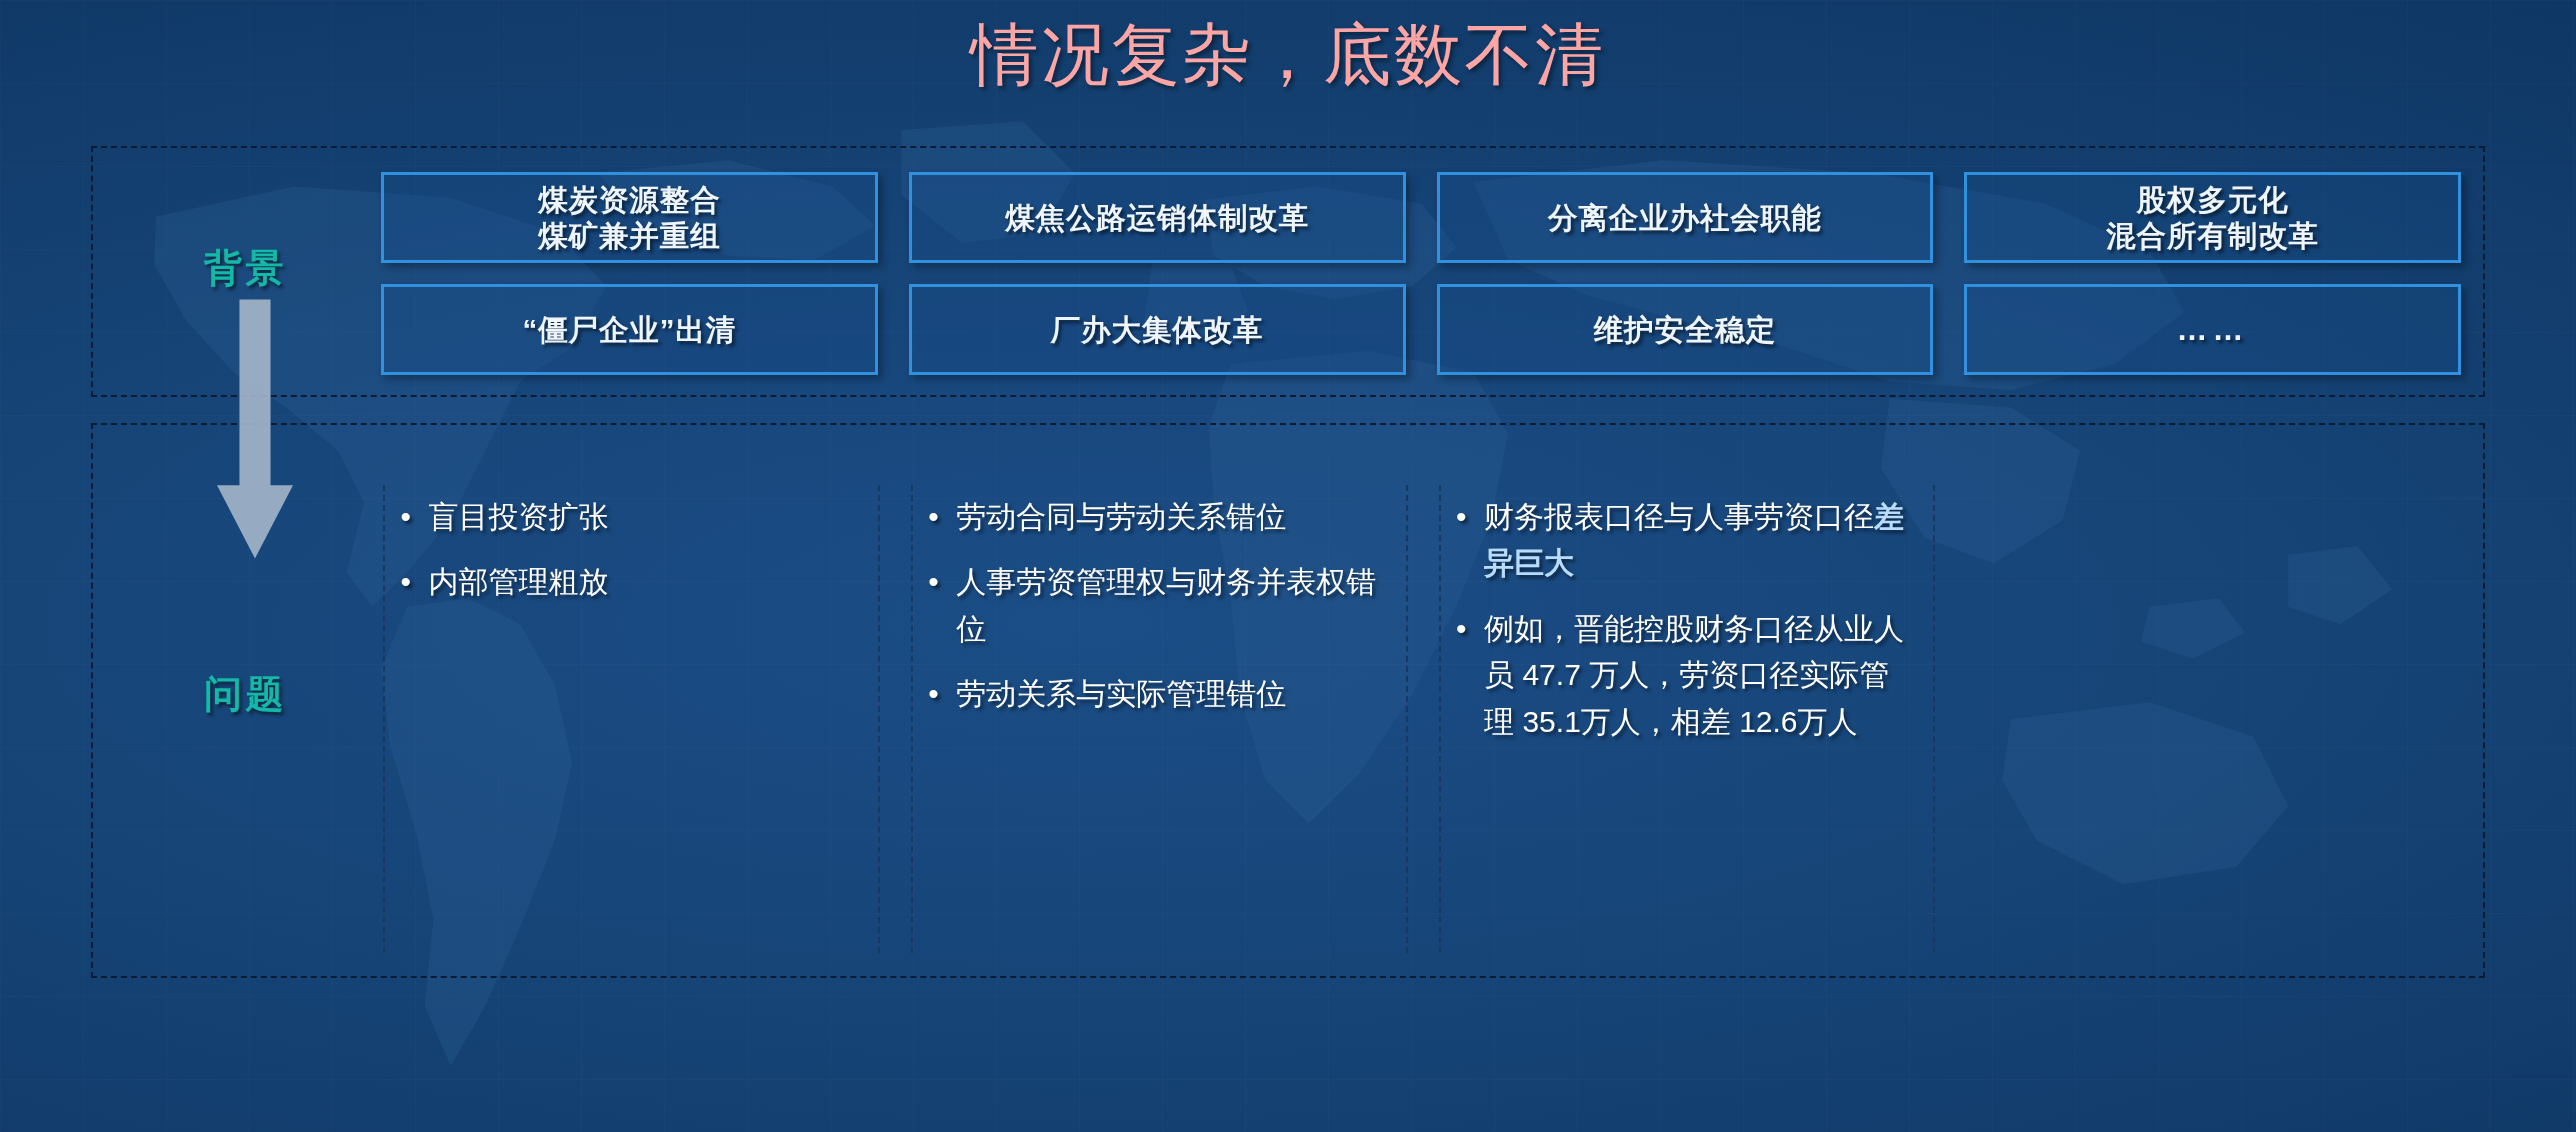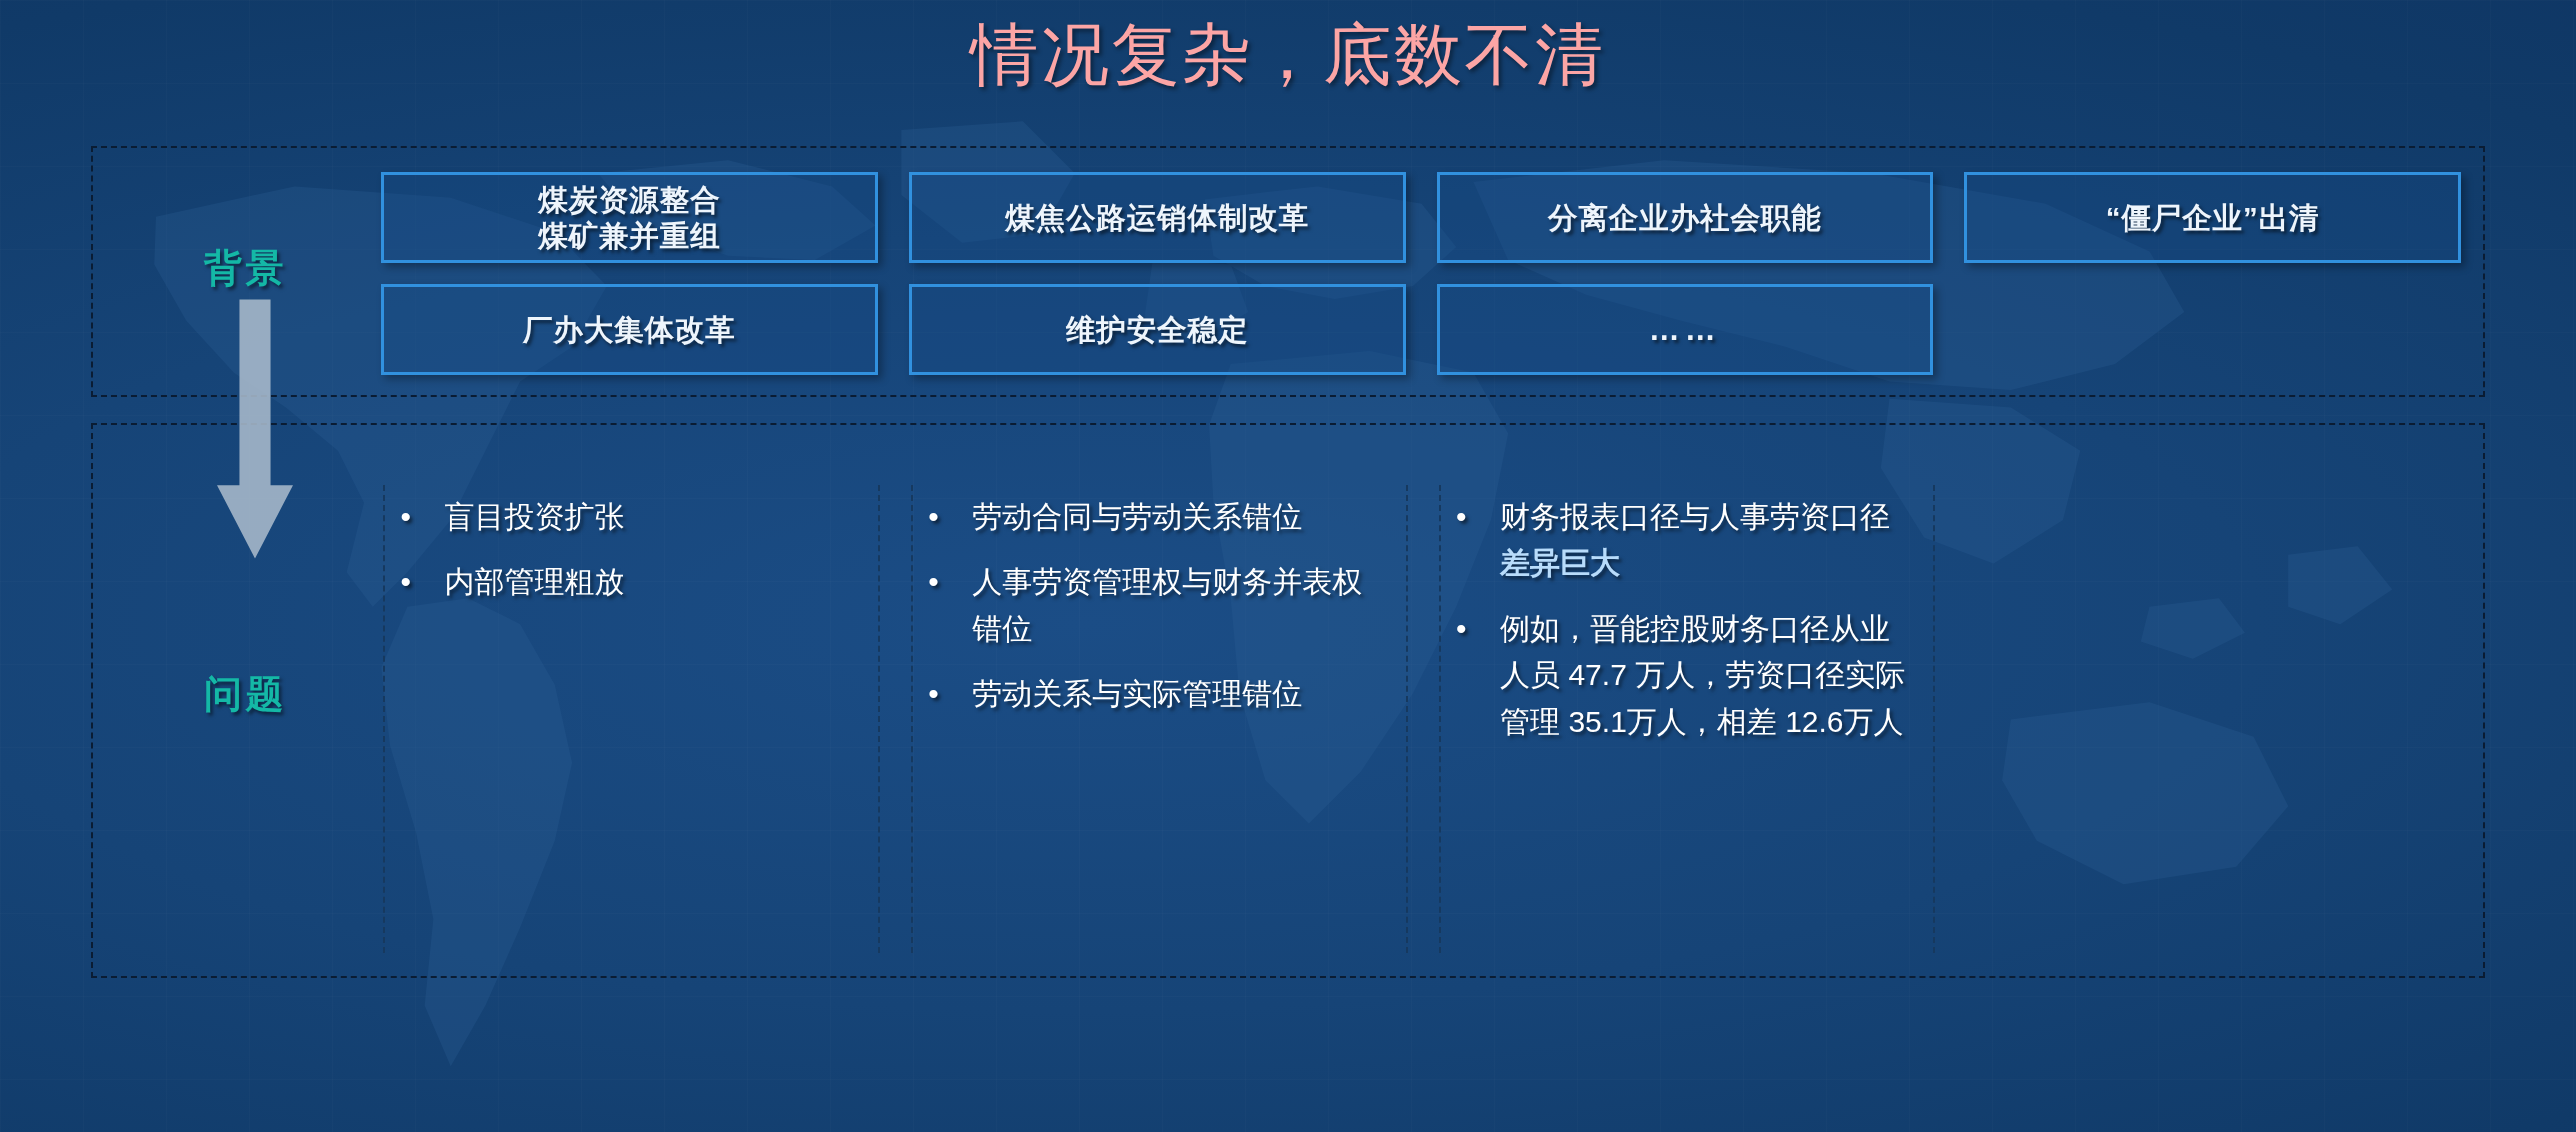--- a/index.html
+++ b/index.html
@@ -144,21 +144,21 @@
     margin-bottom: 19px;
     text-shadow: 2.6px 2.6px 3.5px rgba(0,0,0,0.5);
   }
   .bullet-dot {
     flex: 0 0 auto;
     width: 28px;
     font-size: 30px;
     line-height: 1.55;
     text-align: left;
   }
-  .bullet-text { flex: 1 1 auto; margin-left: 16px; }
+  .bullet-text { flex: 1 1 auto; }
 
   .plain-para {
     font-size: 30px;
     line-height: 1.55;
     text-shadow: 2.6px 2.6px 3.5px rgba(0,0,0,0.5);
   }
 
   .hl { color: #b8dcfb; font-weight: bold; }
 </style>
 </head>
@@ -218,20 +218,26 @@
   </div>
 
   <div class="bg-box">
     <span class="line">煤焦公路运销体制改革</span>
   </div>
 
   <div class="bg-box">
     <span class="line">分离企业办社会职能</span>
   </div>
 
+  <div class="bg-box">
+    <span>
+      <span class="line">股权多元化</span>
+      <span class="line">混合所有制改革</span>
+    </span>
+  </div>
 
   <div class="bg-box">
     <span class="line">“僵尸企业”出清</span>
   </div>
 
   <div class="bg-box">
     <span class="line">厂办大集体改革</span>
   </div>
 
   <div class="bg-box">

